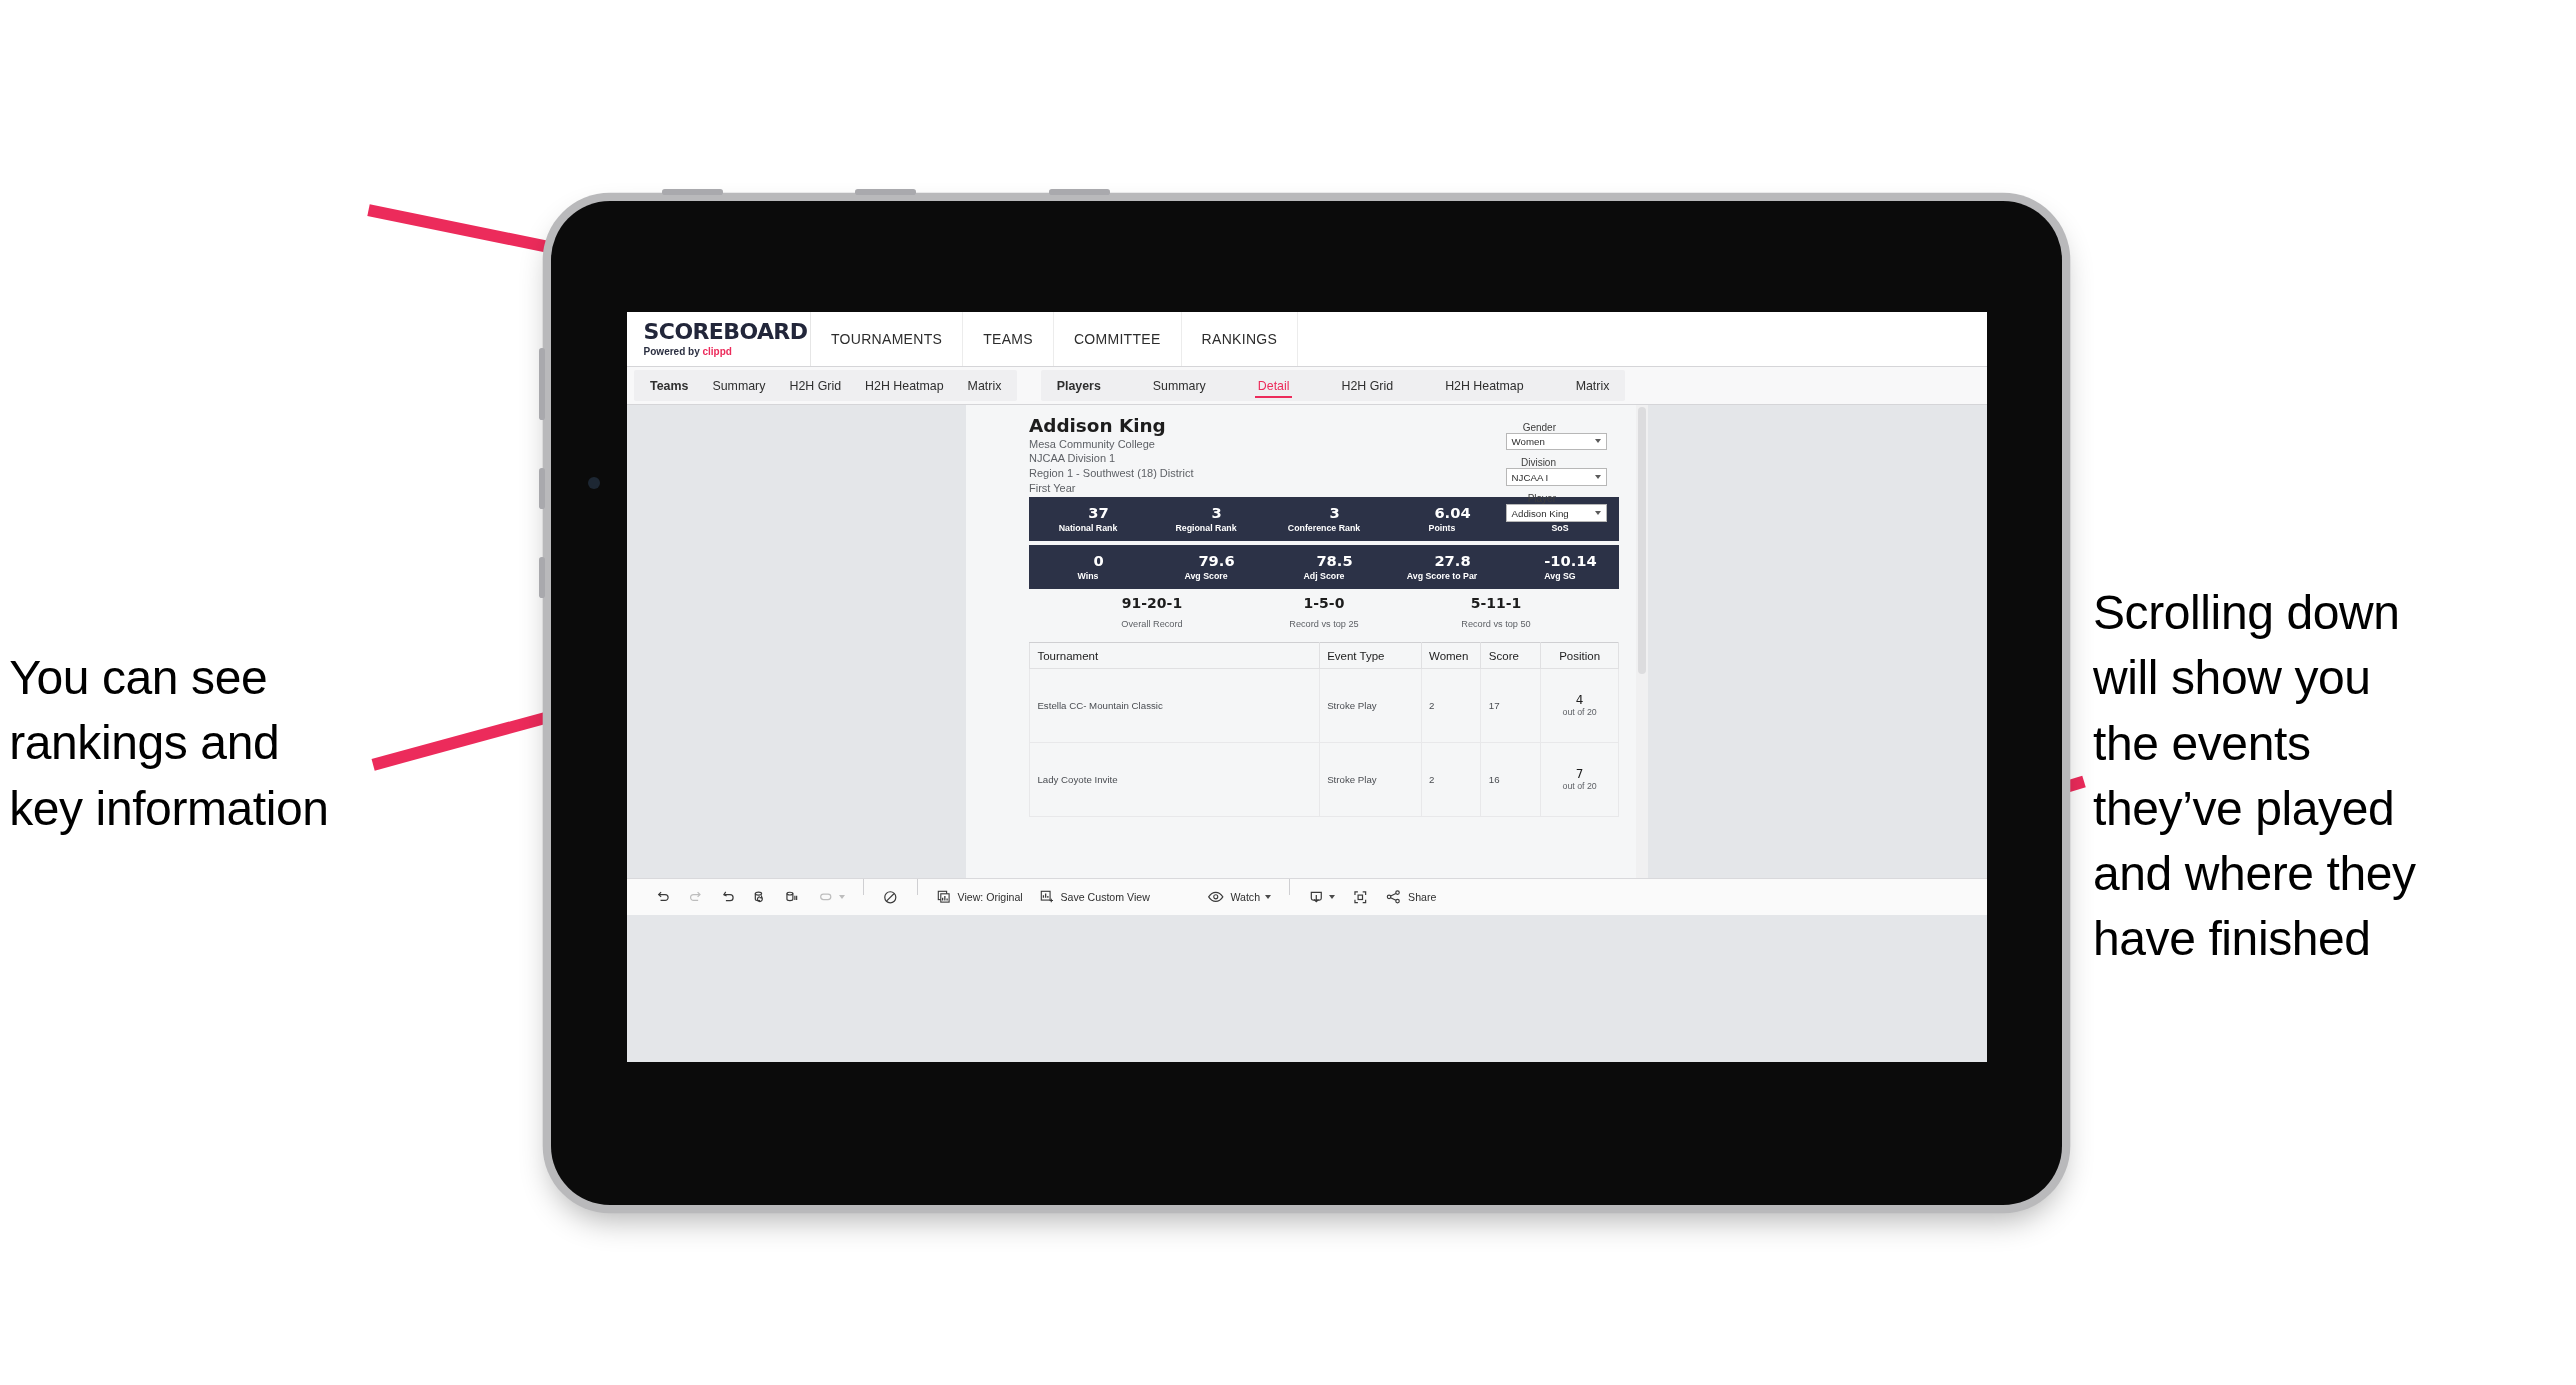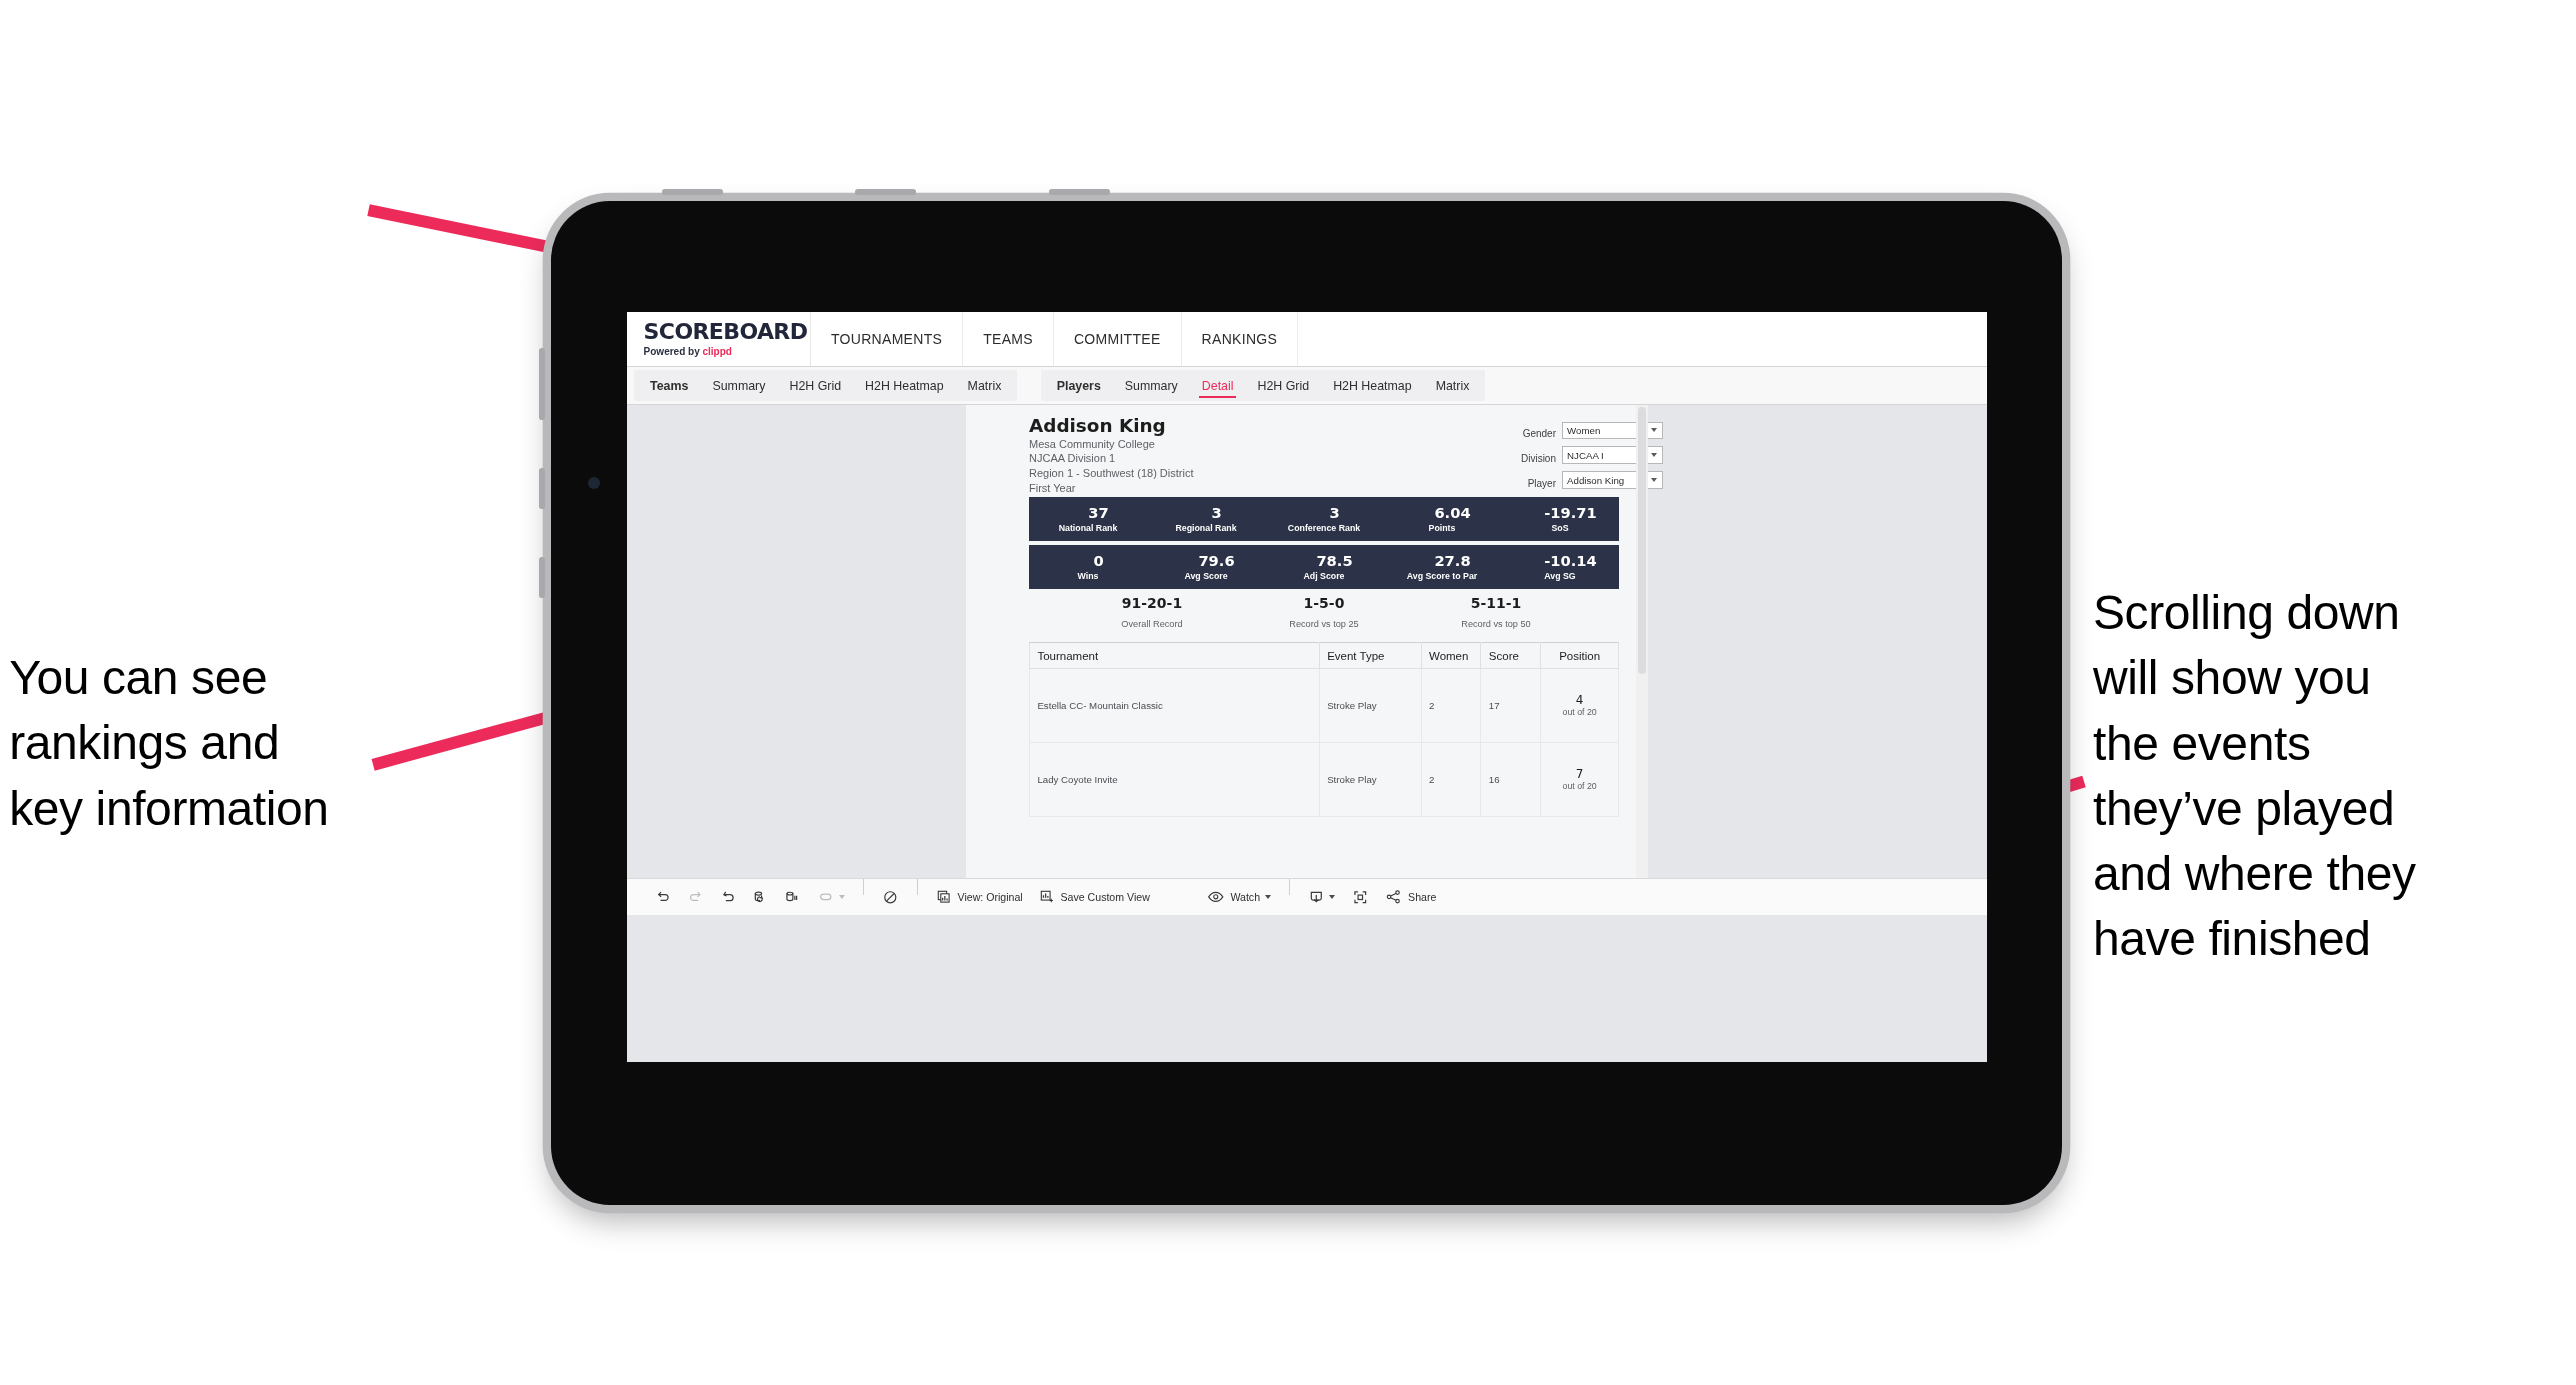--- a/index.html
+++ b/index.html
@@ -109,21 +109,21 @@
     align-items: stretch;
     padding-left: 7.4px;
   }
   .tabgroup {
     display: flex; align-items: stretch;
     background: #efeff1;
     margin: 2.8px 0;
     padding: 0 3.7px;
     border-radius: 1.8px;
   }
-  .tabgroup + .tabgroup { margin-left: 24px; }
+  .tabgroup + .tabgroup { margin-left: 24px; gap: 28px; }
   .tab {
     display: flex; align-items: center;
     padding: 0 12px;
     font-size: 12.4px;
     color: #2f2f2f;
     position: relative;
     cursor: pointer;
     white-space: nowrap;
   }
   .tab.lead { font-weight: 700; }
@@ -171,21 +171,21 @@
   #player-head { position: relative; height: 81px; }
   #pname {
     font-family: "DejaVu Sans", sans-serif;
     font-size: 18.4px; font-weight: 700;
     color: #1d1d1d; line-height: 1.12;
   }
   .pmeta { font-size: 11px; color: #5e6166; line-height: 1.34; }
 
   
   #filters { position: absolute; right: -44px; top: 5.5px; width: 157px; }
-  .filter-row { display: flex; align-items: flex-end; margin-bottom: 7.4px; }
+  .filter-row { display: flex; align-items: flex-start; margin-bottom: 7.4px; flex-direction: column; }
   .filter-lab {
     width: 50px; text-align: right; margin-right: 5.5px;
     font-size: 10px; color: #3d3d3d;
   }
   .filter-sel {
     width: 101px; height: 17.5px;
     background: #ffffff;
     border: 0.9px solid #b7b7b7;
     font-size: 9.7px;
     color: #2c2c2c;

